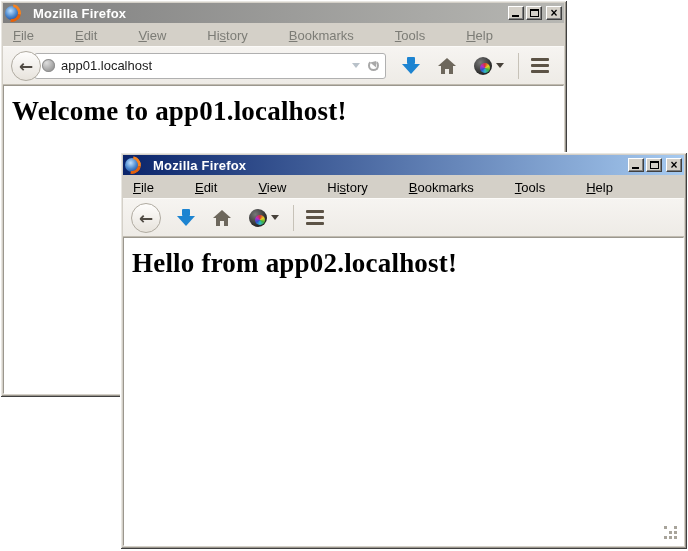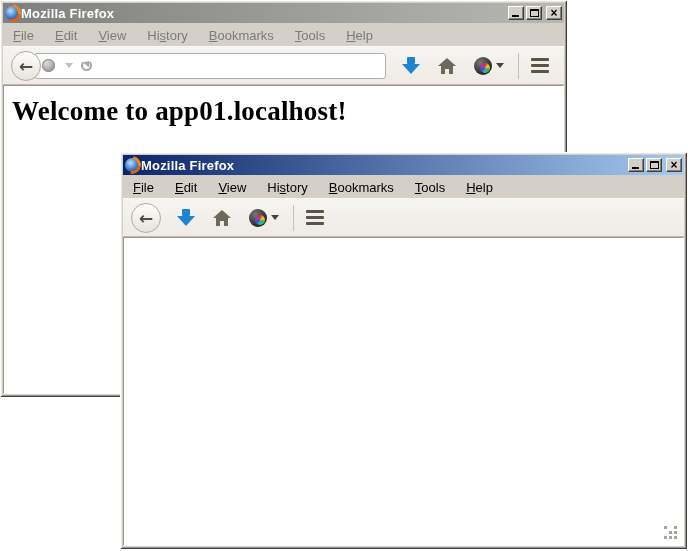--- a/index.html
+++ b/index.html
@@ -7,21 +7,21 @@
     font-family: "Liberation Sans", sans-serif; }
   .stage { position: relative; width: 688px; height: 551px; background: #ffffff; }
 
   
   .window {
     position: absolute; background: #d4d0c8; padding: 3px;
     box-shadow: inset 1px 1px 0 #ffffff, inset -1px -1px 0 #404040,
                 inset 2px 2px 0 #e9e7e2, inset -2px -2px 0 #9b978e;
   }
   .titlebar {
-    height: 20px; display: flex; align-items: center; gap: 2px;
+    height: 20px; display: flex; align-items: center; gap: 14px;
     padding: 0 2px; margin-bottom: 1px; user-select: none;
   }
   .window.active   .titlebar { background: linear-gradient(to right, #0a246a, #a6caf0); }
   .window.inactive .titlebar { background: linear-gradient(to right, #7f7f7f, #b7b7b3); }
   .title-text { flex: 1; color: #ffffff; font-weight: bold; font-size: 13px;
     white-space: nowrap; overflow: hidden; letter-spacing: 0.2px; }
 
   
   .ff-icon { position: relative; width: 14px; height: 14px; border-radius: 50%;
     background: radial-gradient(circle at 40% 35%, #bfe1ff 0%, #4e8bd0 45%, #2a5ca8 72%);
@@ -37,21 +37,21 @@
     box-shadow: inset -1px -1px 0 #808080; display: flex; align-items: center;
     justify-content: center; padding: 0; cursor: default; }
   .winbtn.close { margin-left: 2px; }
   .glyph-min { width: 7px; height: 2px; background: #000; position: absolute; left: 3px; bottom: 2px; }
   .glyph-max { width: 9px; height: 8px; border: 1px solid #000; border-top-width: 2px; }
   .glyph-close { font-size: 12px; font-weight: bold; color: #000; line-height: 10px;
     font-family: "Liberation Sans", sans-serif; }
 
   
   .menubar { height: 22px; display: flex; align-items: center; padding: 0 4px;
-    font-size: 13px; color: #000; }
+    font-size: 13px; color: #000; gap: 20px; }
   .window.inactive .menubar { color: #7c7c76; }
   .menu-item { padding: 2px 6px; margin-right: 9px; white-space: nowrap; cursor: default; }
   .mnemonic { text-decoration: underline; }
 
   
   .toolbar { height: 39px; display: flex; align-items: center; padding: 0 8px;
     background: linear-gradient(#f6f4f1, #eeebe6);
     border-top: 1px solid #fbfaf8; border-bottom: 1px solid #c0bbb0; }
   .back-btn { width: 30px; height: 30px; border-radius: 50%; flex: 0 0 auto;
     background: linear-gradient(#fefdfc, #e7e3dc); border: 1px solid #b0aba1;
@@ -141,20 +141,21 @@
       <span class="menu-item"><span></span><span class="mnemonic">V</span><span>iew</span></span>
       <span class="menu-item"><span>Hi</span><span class="mnemonic">s</span><span>tory</span></span>
       <span class="menu-item"><span></span><span class="mnemonic">B</span><span>ookmarks</span></span>
       <span class="menu-item"><span></span><span class="mnemonic">T</span><span>ools</span></span>
       <span class="menu-item"><span></span><span class="mnemonic">H</span><span>elp</span></span>
     </div>
     <div class="toolbar">
       <button class="back-btn"><span>←</span></button>
       <div class="urlbar">
         <span class="globe-icon" style="position:absolute;left:7px;"></span>
+        <span class="url-text">app01.localhost</span>
         <span class="url-drop"></span>
         <span class="reload-icon"></span>
       </div>
       <button class="tb-btn dl-btn">
           <span class="dl-shaft"></span>
           <span class="dl-head"></span>
         </button>
       <button class="tb-btn home-btn">
           <span class="home-roof"></span>
           <span class="home-base"></span>
@@ -215,17 +216,18 @@
           <span class="caret-down"></span>
         </button>
       <span class="tb-sep"></span>
       <button class="tb-btn hamburger">
           <span></span>
           <span></span>
           <span></span>
         </button>
     </div>
     <div class="content">
+      <h1>Hello from app02.localhost!</h1>
       <span class="grip"></span>
     </div>
   </div>
 
 </div>
 
 </body></html>

